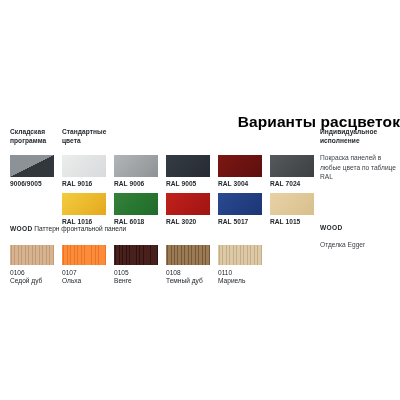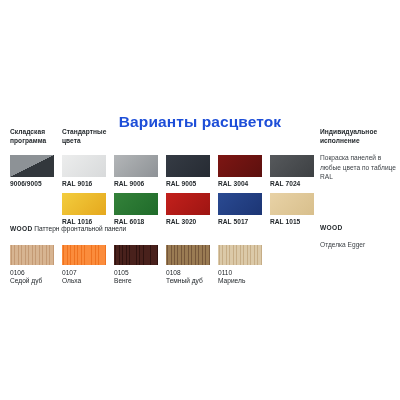--- a/index.html
+++ b/index.html
@@ -24,25 +24,25 @@
     height: 400px;
     background: #ffffff;
   }
 
   
   .title {
     position: absolute;
     left: 0;
     top: 103px;
     width: 400px;
-    text-align: center;
+    text-align: right;
     font-size: 15.5px;
     font-weight: 700;
     letter-spacing: 0.1px;
-    color: #1d4ed8;
+    color: #000000;
   }
 
   
   .col-head {
     position: absolute;
     font-size: 6.6px;
     font-weight: 700;
     line-height: 9.2px;
     color: #23282c;
     letter-spacing: 0.05px;

